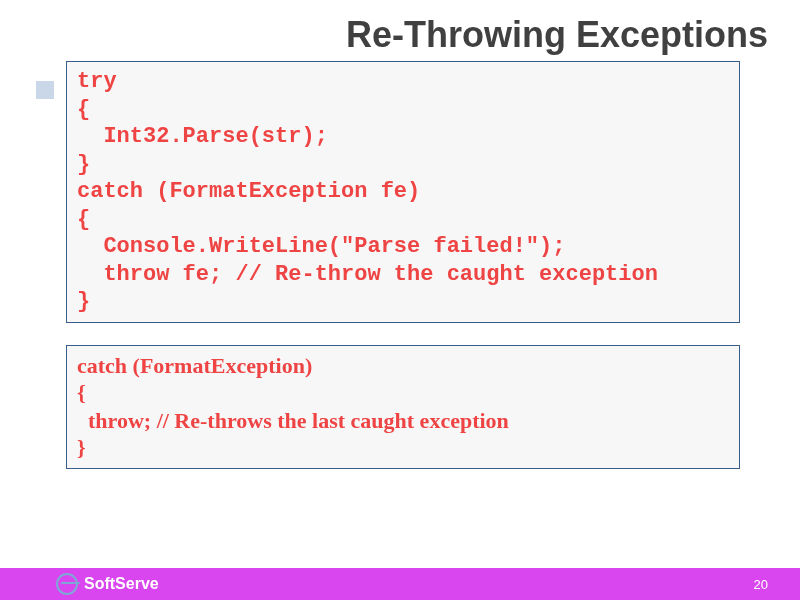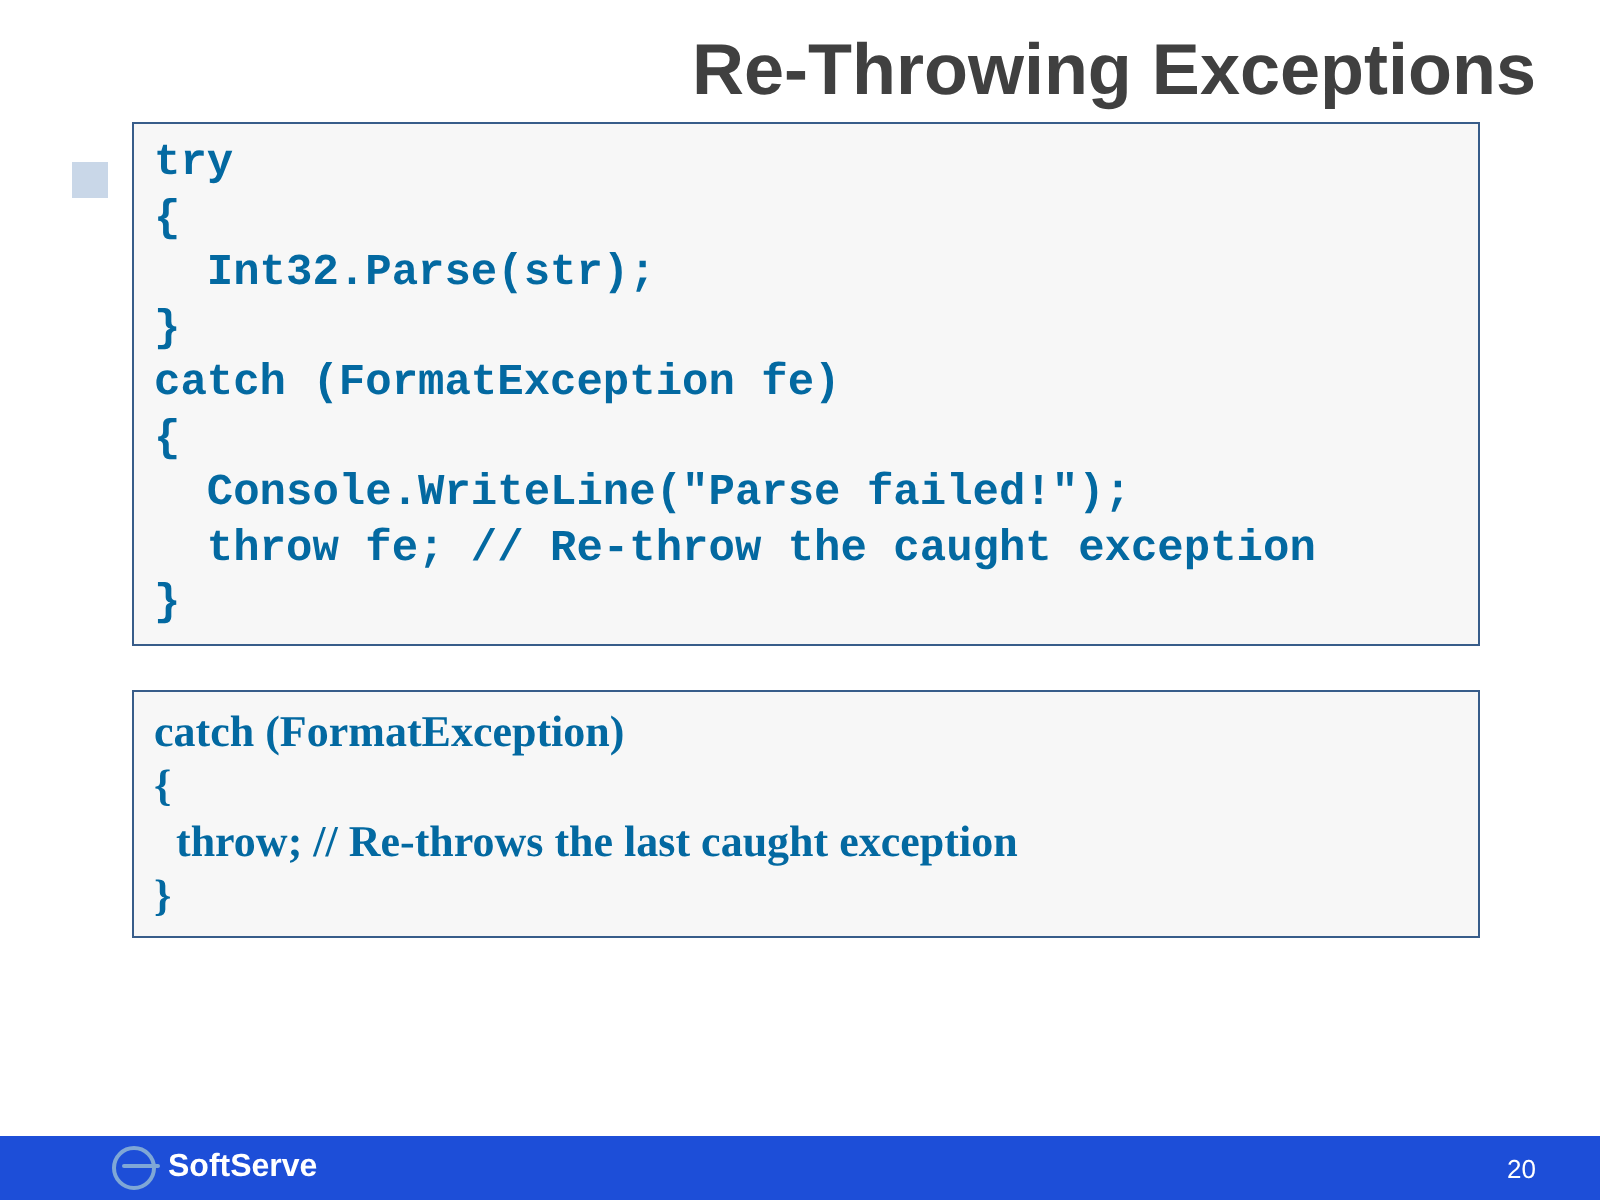--- a/index.html
+++ b/index.html
@@ -47,38 +47,38 @@
     line-height: 1.2;
   }
   .code-box {
     border: 1px solid #385d8a;
     background: #f7f7f7;
     margin: 0 24px 0 30px;
     padding: 6px 10px;
     font-family: "Courier New", monospace;
     font-size: 22px;
     font-weight: bold;
-    color: #0369a1;
+    color: #ef4444;
     white-space: pre;
     line-height: 1.25;
   }
   .code-box.first {
     margin-top: -38px;
     position: relative;
     z-index: -1;
   }
   .code-box.second {
     margin-top: 22px;
     font-family: Liberation Serif, serif;
   }
   .footer {
     position: absolute;
     left: 0; right: 0; bottom: 0;
     height: 32px;
-    background: #1d4ed8;
+    background: #d946ef;
     display: flex;
     align-items: center;
     justify-content: space-between;
     padding: 0 32px 0 56px;
   }
   .brand {
     display: flex;
     align-items: center;
     gap: 6px;
     color: #ffffff;

